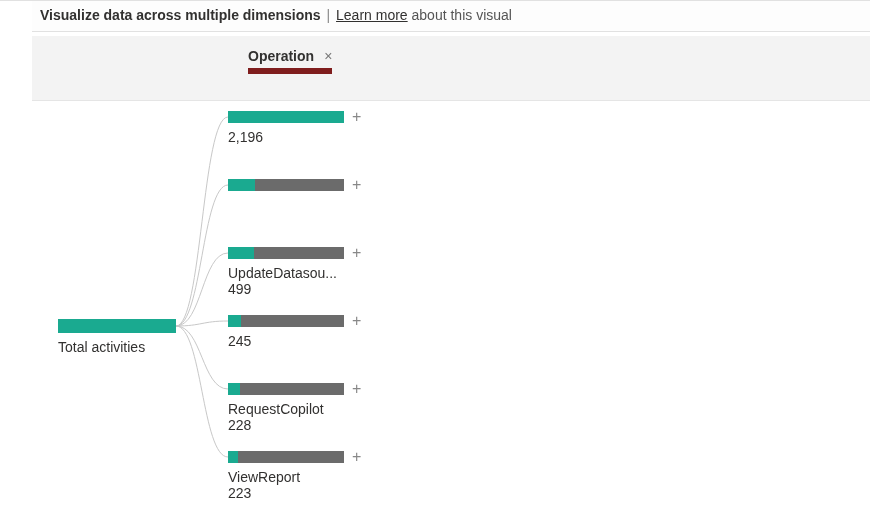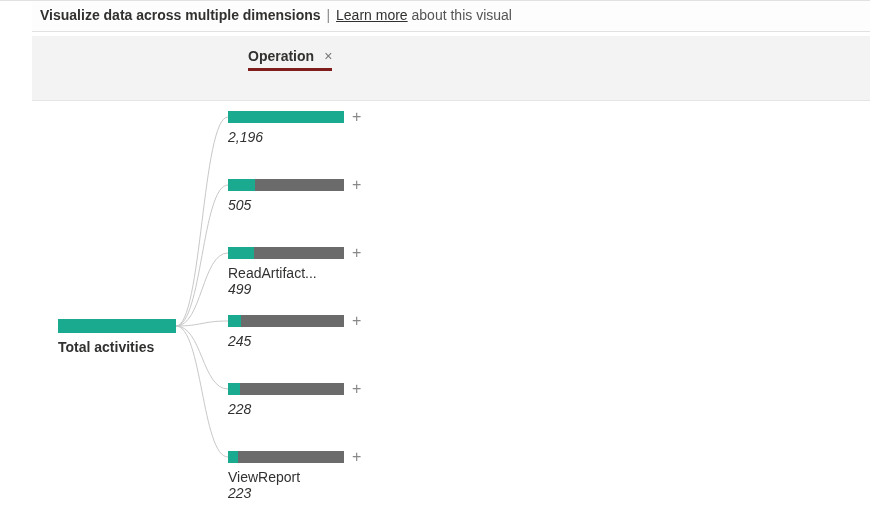--- a/index.html
+++ b/index.html
@@ -3,34 +3,34 @@
 <meta charset="utf-8">
 <style>
   html,body{margin:0;padding:0;font-family:"Segoe UI",Arial,sans-serif;font-size:14px;color:#323130;background:#fff;}
   .viewport{width:870px;height:524px;position:relative;overflow:hidden;border-top:1px solid #e1e1e1;padding-left:32px;}
   .info-bar{padding:6px 10px 8px 8px;border-bottom:1px solid #e1e1e1;background:#fdfdfd;}
   .info-bar .lead{font-weight:600;color:#323130;}
   .info-bar .sep{color:#888;margin:0 2px;}
   .info-bar .link{color:#323130;text-decoration:underline;cursor:pointer;}
   .info-bar .trail{color:#555;}
   .chip-row{background:#f3f3f3;border-bottom:1px solid #e5e5e5;height:64px;position:relative;margin-top:4px;}
-  .chip{position:absolute;left:216px;top:12px;display:flex;align-items:flex-end;gap:10px;padding-bottom:4px;border-bottom:3px solid #7f1d1d;}
+  .chip{position:absolute;left:216px;top:12px;display:flex;align-items:flex-end;gap:10px;padding-bottom:4px;border-bottom:6px solid #7f1d1d;}
   .chip-label{font-weight:600;color:#323130;}
   .chip-x{color:#767676;font-size:14px;cursor:pointer;user-select:none;}
   .canvas{position:relative;width:100%;height:calc(100% - 104px);}
   .root-node{position:absolute;left:26px;top:218px;width:126px;}
   .root-bar{height:14px;background:#1aaa90;width:118px;margin-bottom:6px;}
-  .root-title{font-weight:700;}
+  .root-title{font-weight:400;}
   .root-value{color:#323130;}
   .child{position:absolute;left:196px;width:210px;}
   .child .bar{position:relative;height:12px;width:116px;background:#6b6b6b;margin-bottom:6px;}
   .child .bar .fill{position:absolute;left:0;top:0;bottom:0;background:#1aaa90;}
   .child .plus{position:absolute;left:124px;top:-3px;color:#888;font-size:16px;cursor:pointer;user-select:none;}
   .child .label{color:#323130;white-space:nowrap;overflow:hidden;text-overflow:ellipsis;width:130px;}
-  .child .value{color:#323130;font-style:italic;}
+  .child .value{color:#323130;}
   svg.connectors{position:absolute;left:0;top:0;pointer-events:none;}
   svg.connectors path{stroke:#c8c8c8;stroke-width:1;fill:none;}
 </style>
 </head>
 <body>
 
 <div class="viewport">
 
   <div class="info-bar">
     <span class="lead">Visualize data across multiple dimensions</span>
@@ -67,42 +67,42 @@
             <div class="fill" style="width:116px"></div>
             <span class="plus">+</span>
           </div>
           <div class="value">2,196</div>
         </div>
         <div class="child" style="top: 78px;">
           <div class="bar">
             <div class="fill" style="width:27px"></div>
             <span class="plus">+</span>
           </div>
-          <div class="value">505</div>
         </div>
         <div class="child" style="top: 146px;">
           <div class="bar">
             <div class="fill" style="width:26px"></div>
             <span class="plus">+</span>
           </div>
-          <div class="label">ReadArtifact...</div>
+          <div class="label">UpdateDatasou...</div>
           <div class="value">499</div>
         </div>
         <div class="child" style="top: 214px;">
           <div class="bar">
             <div class="fill" style="width:13px"></div>
             <span class="plus">+</span>
           </div>
           <div class="value">245</div>
         </div>
         <div class="child" style="top: 282px;">
           <div class="bar">
             <div class="fill" style="width:12px"></div>
             <span class="plus">+</span>
           </div>
+          <div class="label">RequestCopilot</div>
           <div class="value">228</div>
         </div>
         <div class="child" style="top: 350px;">
           <div class="bar">
             <div class="fill" style="width:10px"></div>
             <span class="plus">+</span>
           </div>
           <div class="label">ViewReport</div>
           <div class="value">223</div>
         </div>

